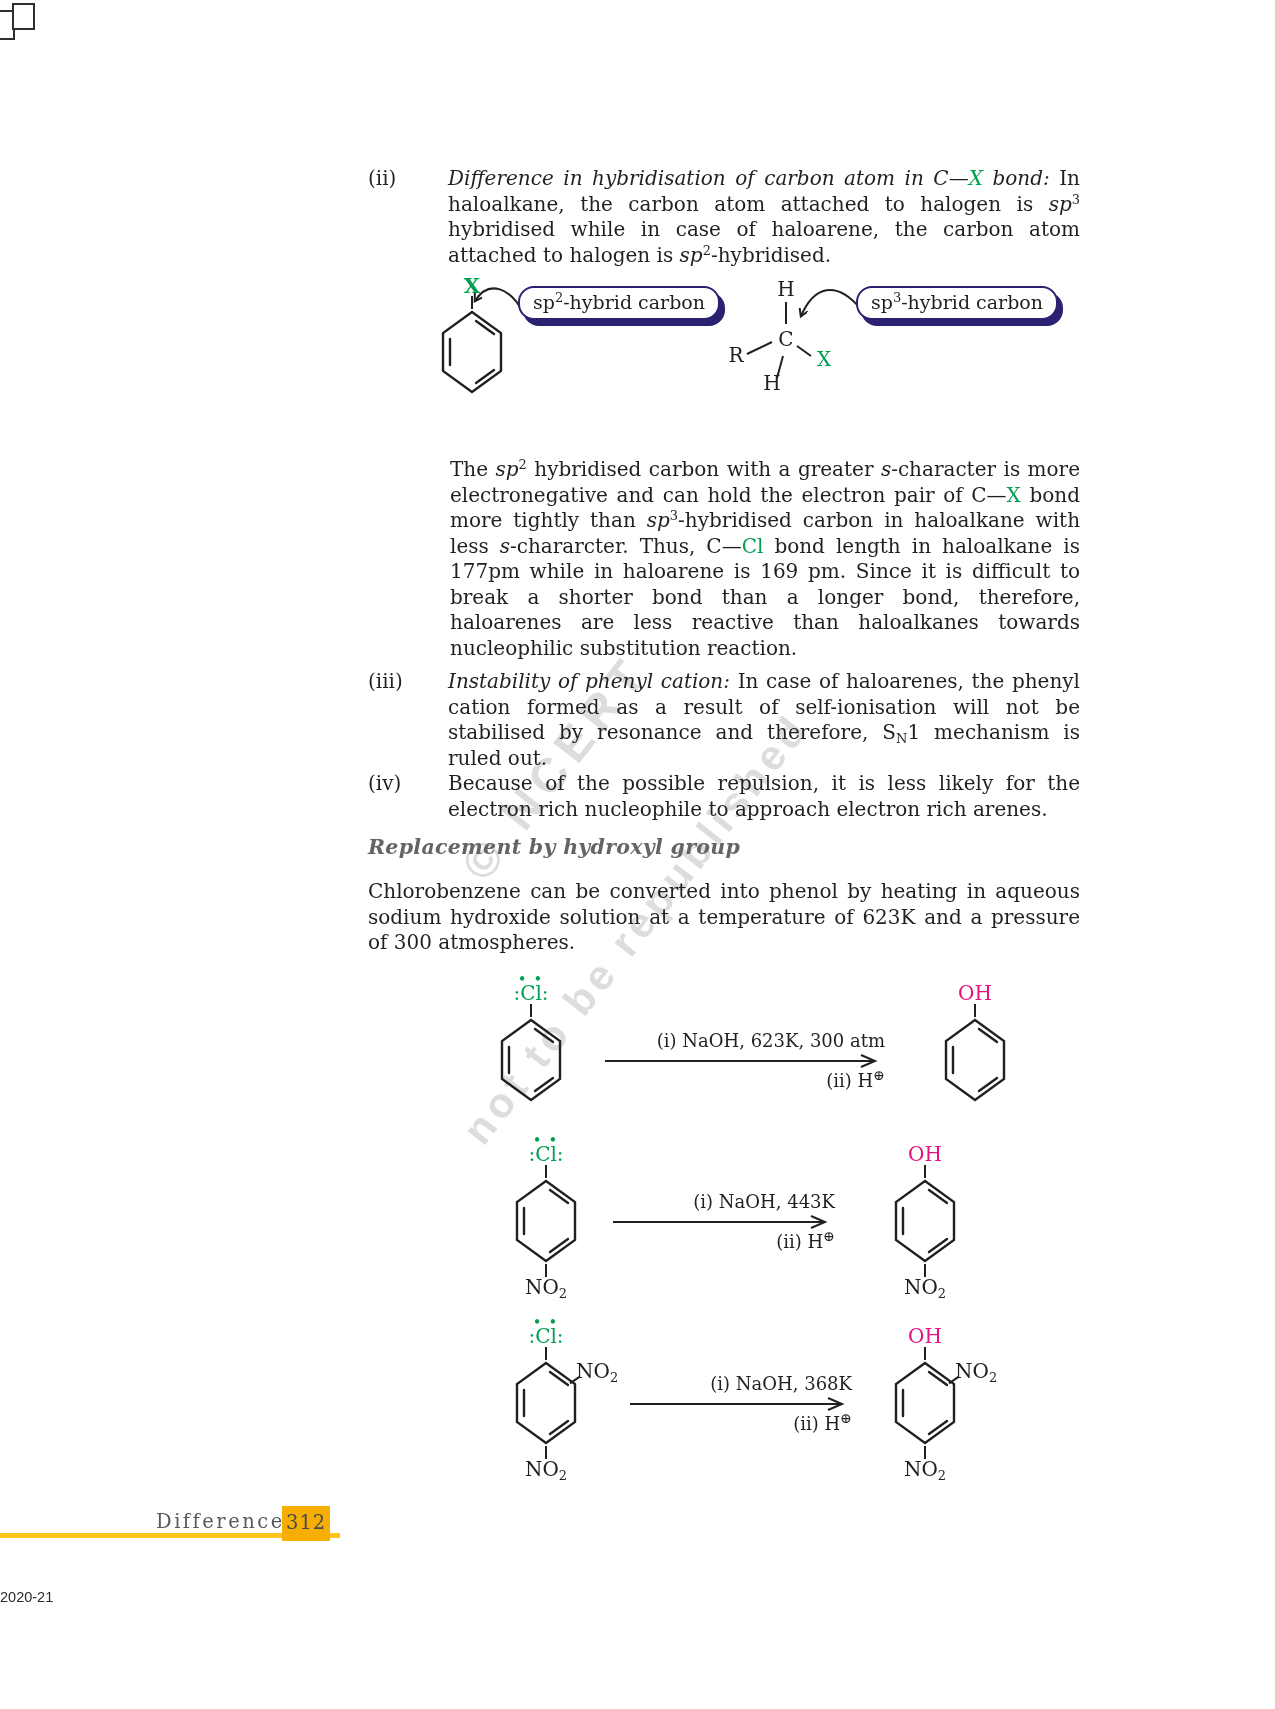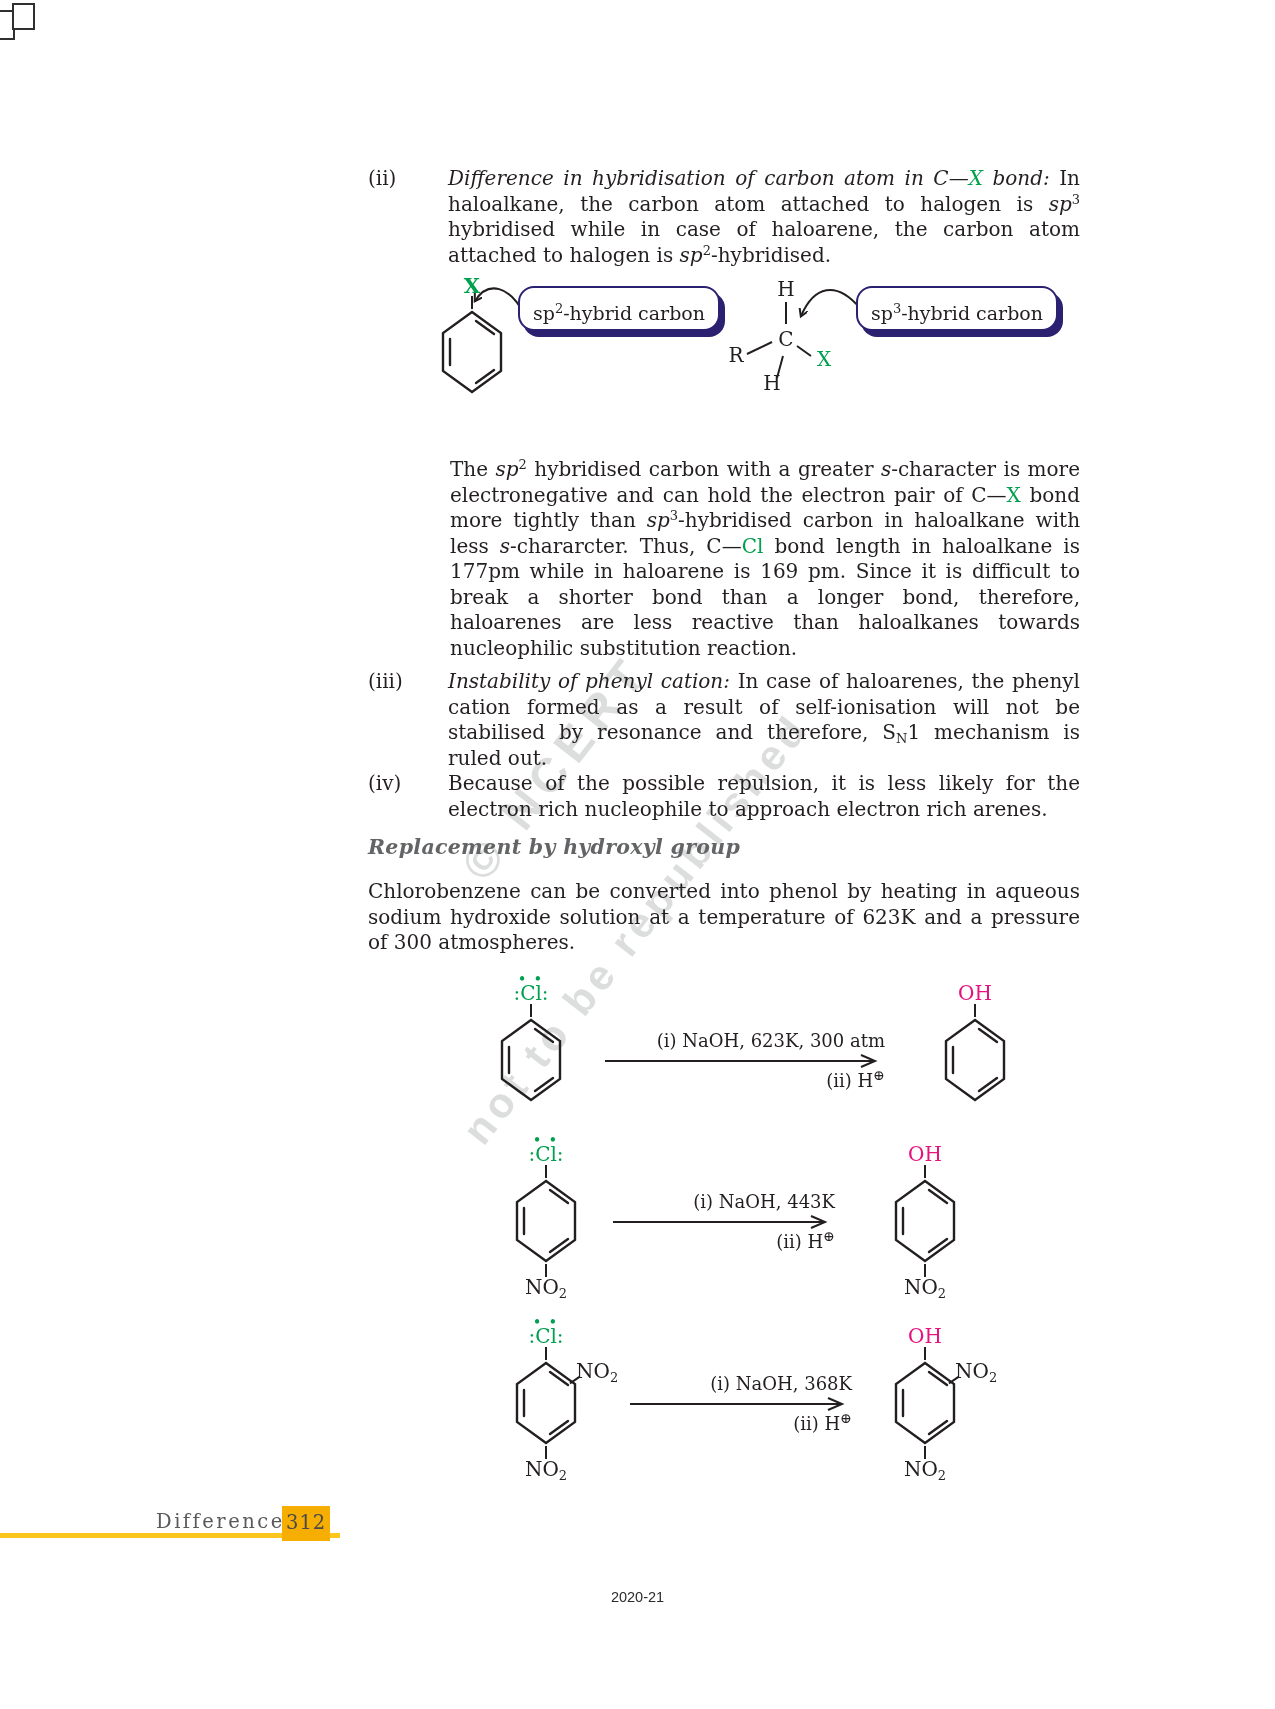--- a/index.html
+++ b/index.html
@@ -36,21 +36,21 @@
   .para2{margin-top:19px}
   .para3{margin-top:8px;text-indent:34px}
   
   .fig{position:relative;height:164px;margin-top:6px}
   .fig-left{position:absolute;left:49px;top:2px;width:110px;text-align:center}
   .fig-x{font-size:21px;line-height:20px}
   .alkyl{position:absolute;left:352px;top:2px}
   .alkyl text{font-size:20px;fill:#231f20;font-family:"DejaVu Serif",serif}
   .alkyl .bondline{stroke:#231f20;stroke-width:2}
   .callout{position:absolute;border:2.4px solid #2b2171;border-radius:16px;background:#fff;
-           box-shadow:5px 6px 0 #2b2171;font-size:19px;line-height:22px;padding:14px 13px 5px;white-space:nowrap}
+           box-shadow:5px 6px 0 #2b2171;font-size:19px;line-height:22px;padding:3px 13px 5px;white-space:nowrap}
   .co1{left:150px;top:12px}
   .co2{left:488px;top:12px}
   .fig-arrows{position:absolute;left:0;top:0;pointer-events:none}
   .fig-arrows path{fill:none;stroke:#231f20;stroke-width:2}
   
   .vbond{width:2.4px;height:13px;background:#231f20;margin:0 auto}
   .ring{display:block;margin:0 auto}
   .rs{fill:none;stroke:#231f20;stroke-width:2.4;stroke-linecap:round}
   .mol{position:absolute;width:120px;text-align:center;font-size:20px;line-height:21px}
   .lp{display:block;font-size:12px;line-height:7px;letter-spacing:2px;font-weight:700;color:#00a04e}
@@ -62,21 +62,21 @@
   .arrow-line{stroke:#231f20;stroke-width:2;fill:none}
   .scheme{position:relative;margin-top:2px;height:146px}
   .scheme2{position:relative;margin-top:15px;height:168px}
   .scheme3{position:relative;margin-top:14px;height:166px}
   
   .footer{position:absolute;left:0;top:1510px;width:380px;height:36px;z-index:2}
   .footer-line{position:absolute;left:0;top:23px;width:340px;height:4.5px;background:#fcc61d}
   .footer-subject{position:absolute;left:156px;top:0;font-size:19.5px;letter-spacing:2.5px;color:#58595b}
   .footer-page{position:absolute;left:282px;top:-4px;background:#f5ae01;color:#4a4a4c;
                font-size:19.5px;padding:5px 4px 7px;letter-spacing:1px}
-  .year{position:absolute;left:0;top:1589px;width:1275px;text-align:center;z-index:2;
+  .year{position:absolute;left:0;top:1589px;width:1275px;text-align:left;z-index:2;
         font-family:"Liberation Sans",sans-serif;font-size:14.5px;color:#2b2b2b}
 </style>
 </head>
 <body>
 
 <div class="wm wm1">© NCERT</div>
 <div class="wm wm2">not to be republished</div>
 
 <div class="corner-sq sq1"></div>
 <div class="corner-sq sq2"></div>

